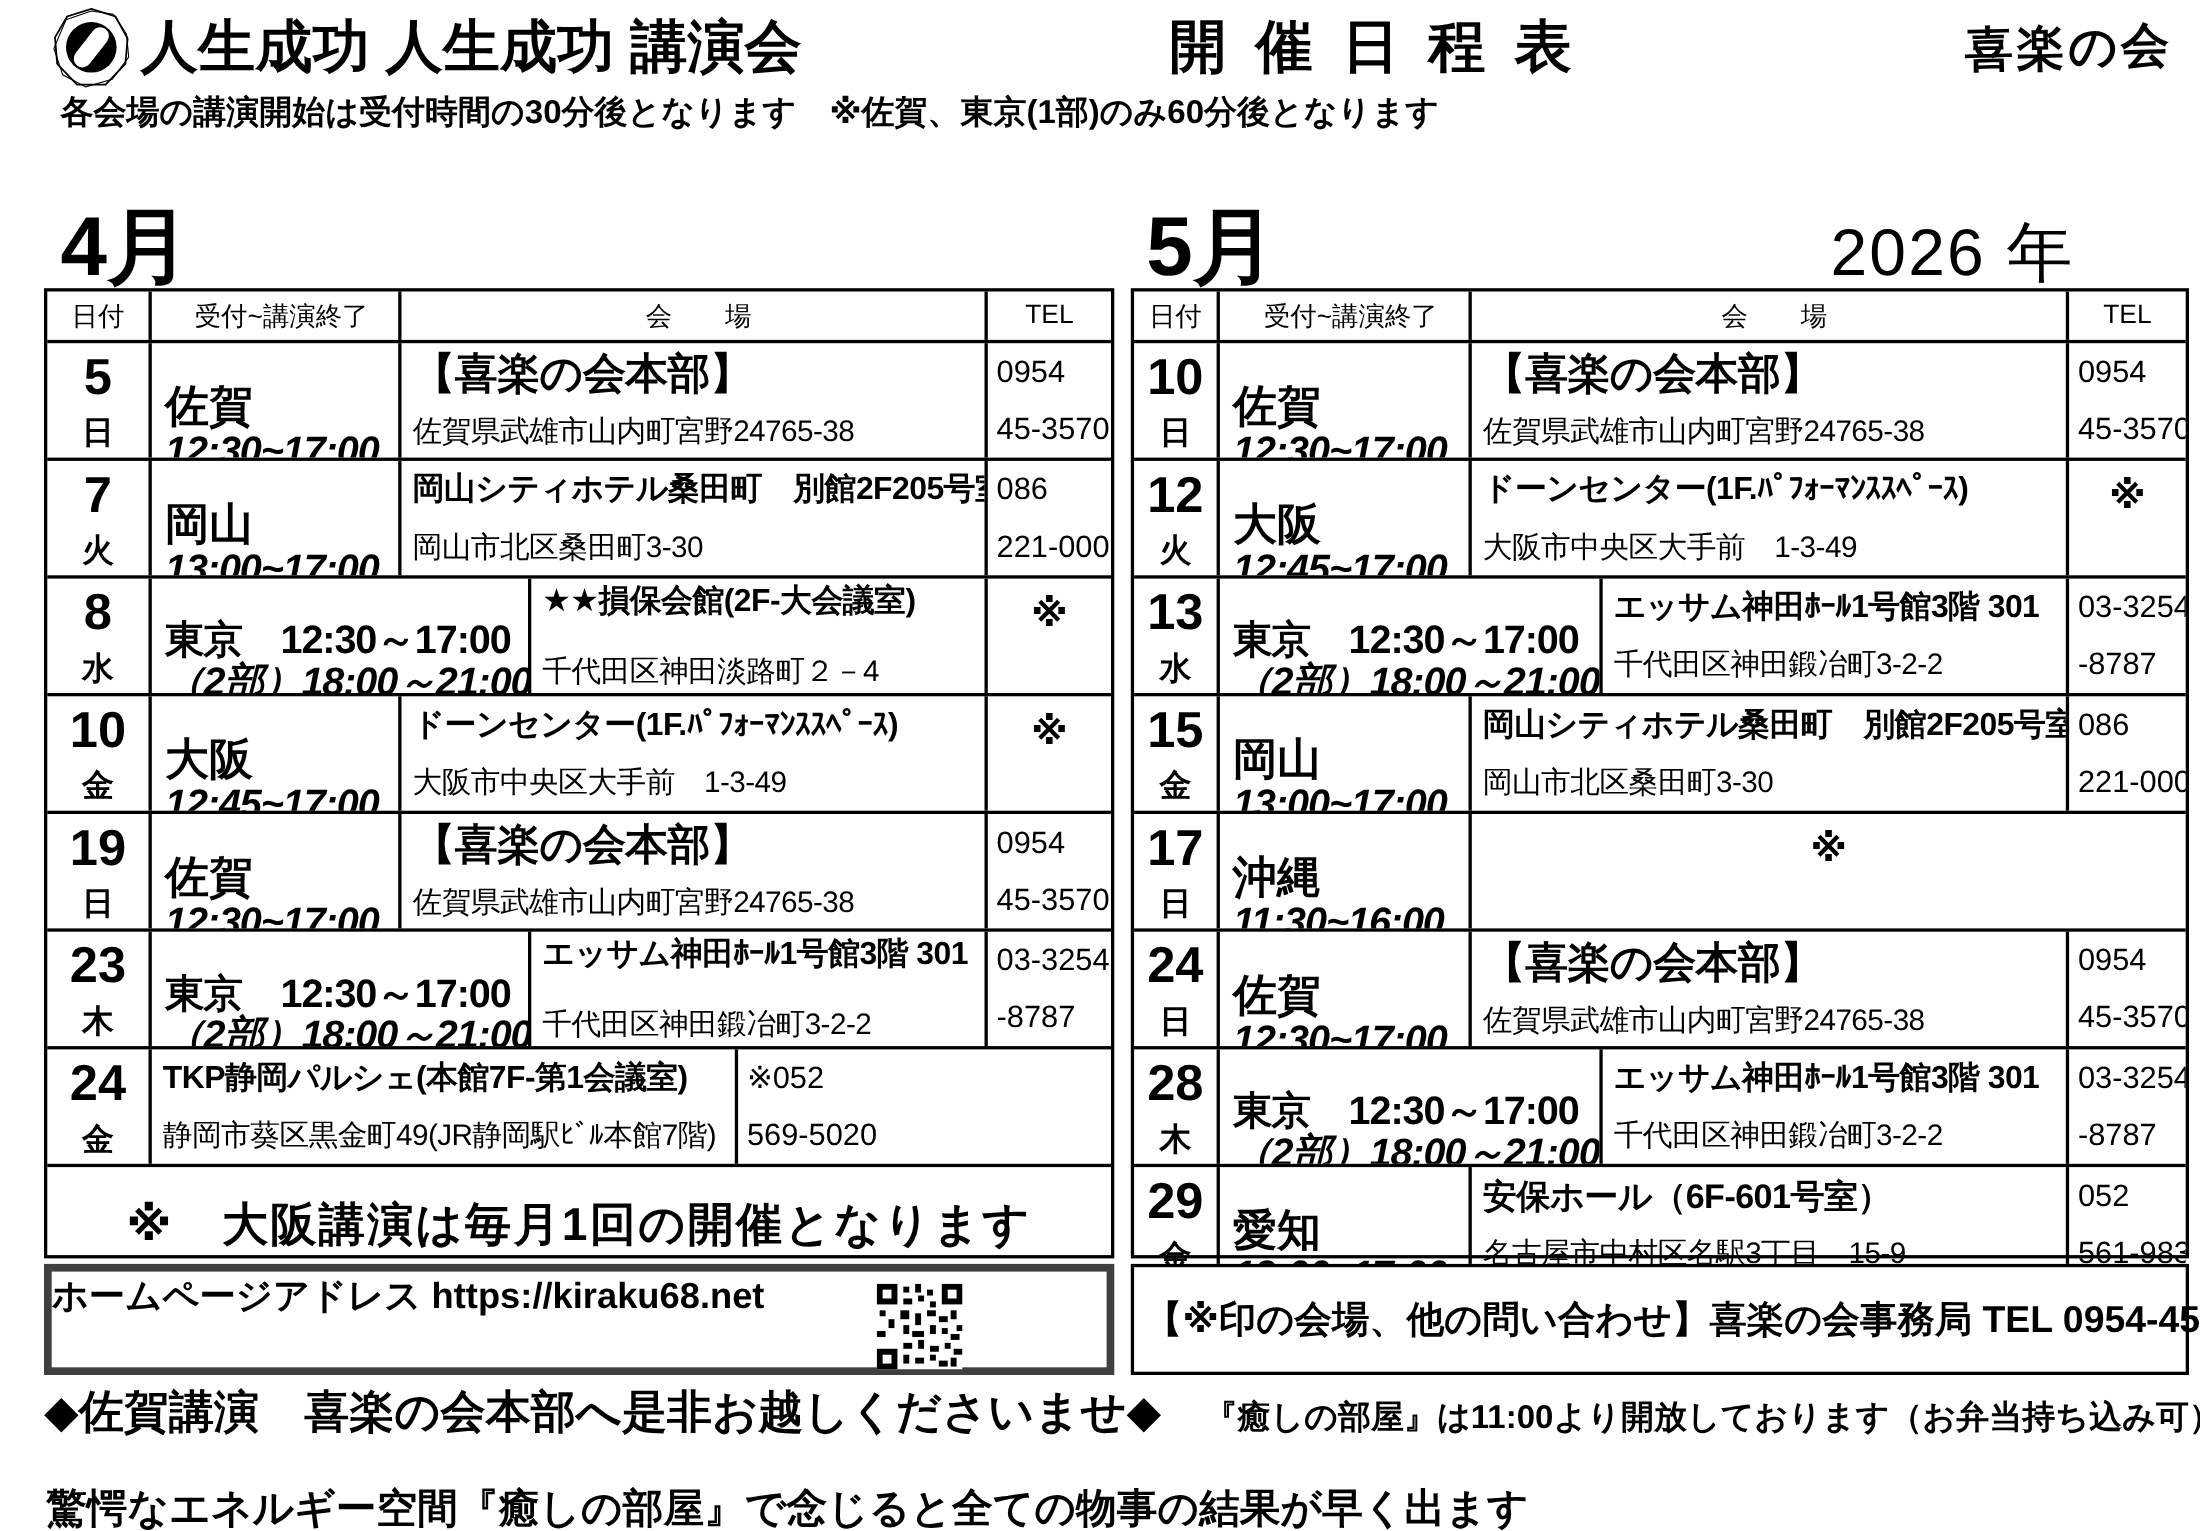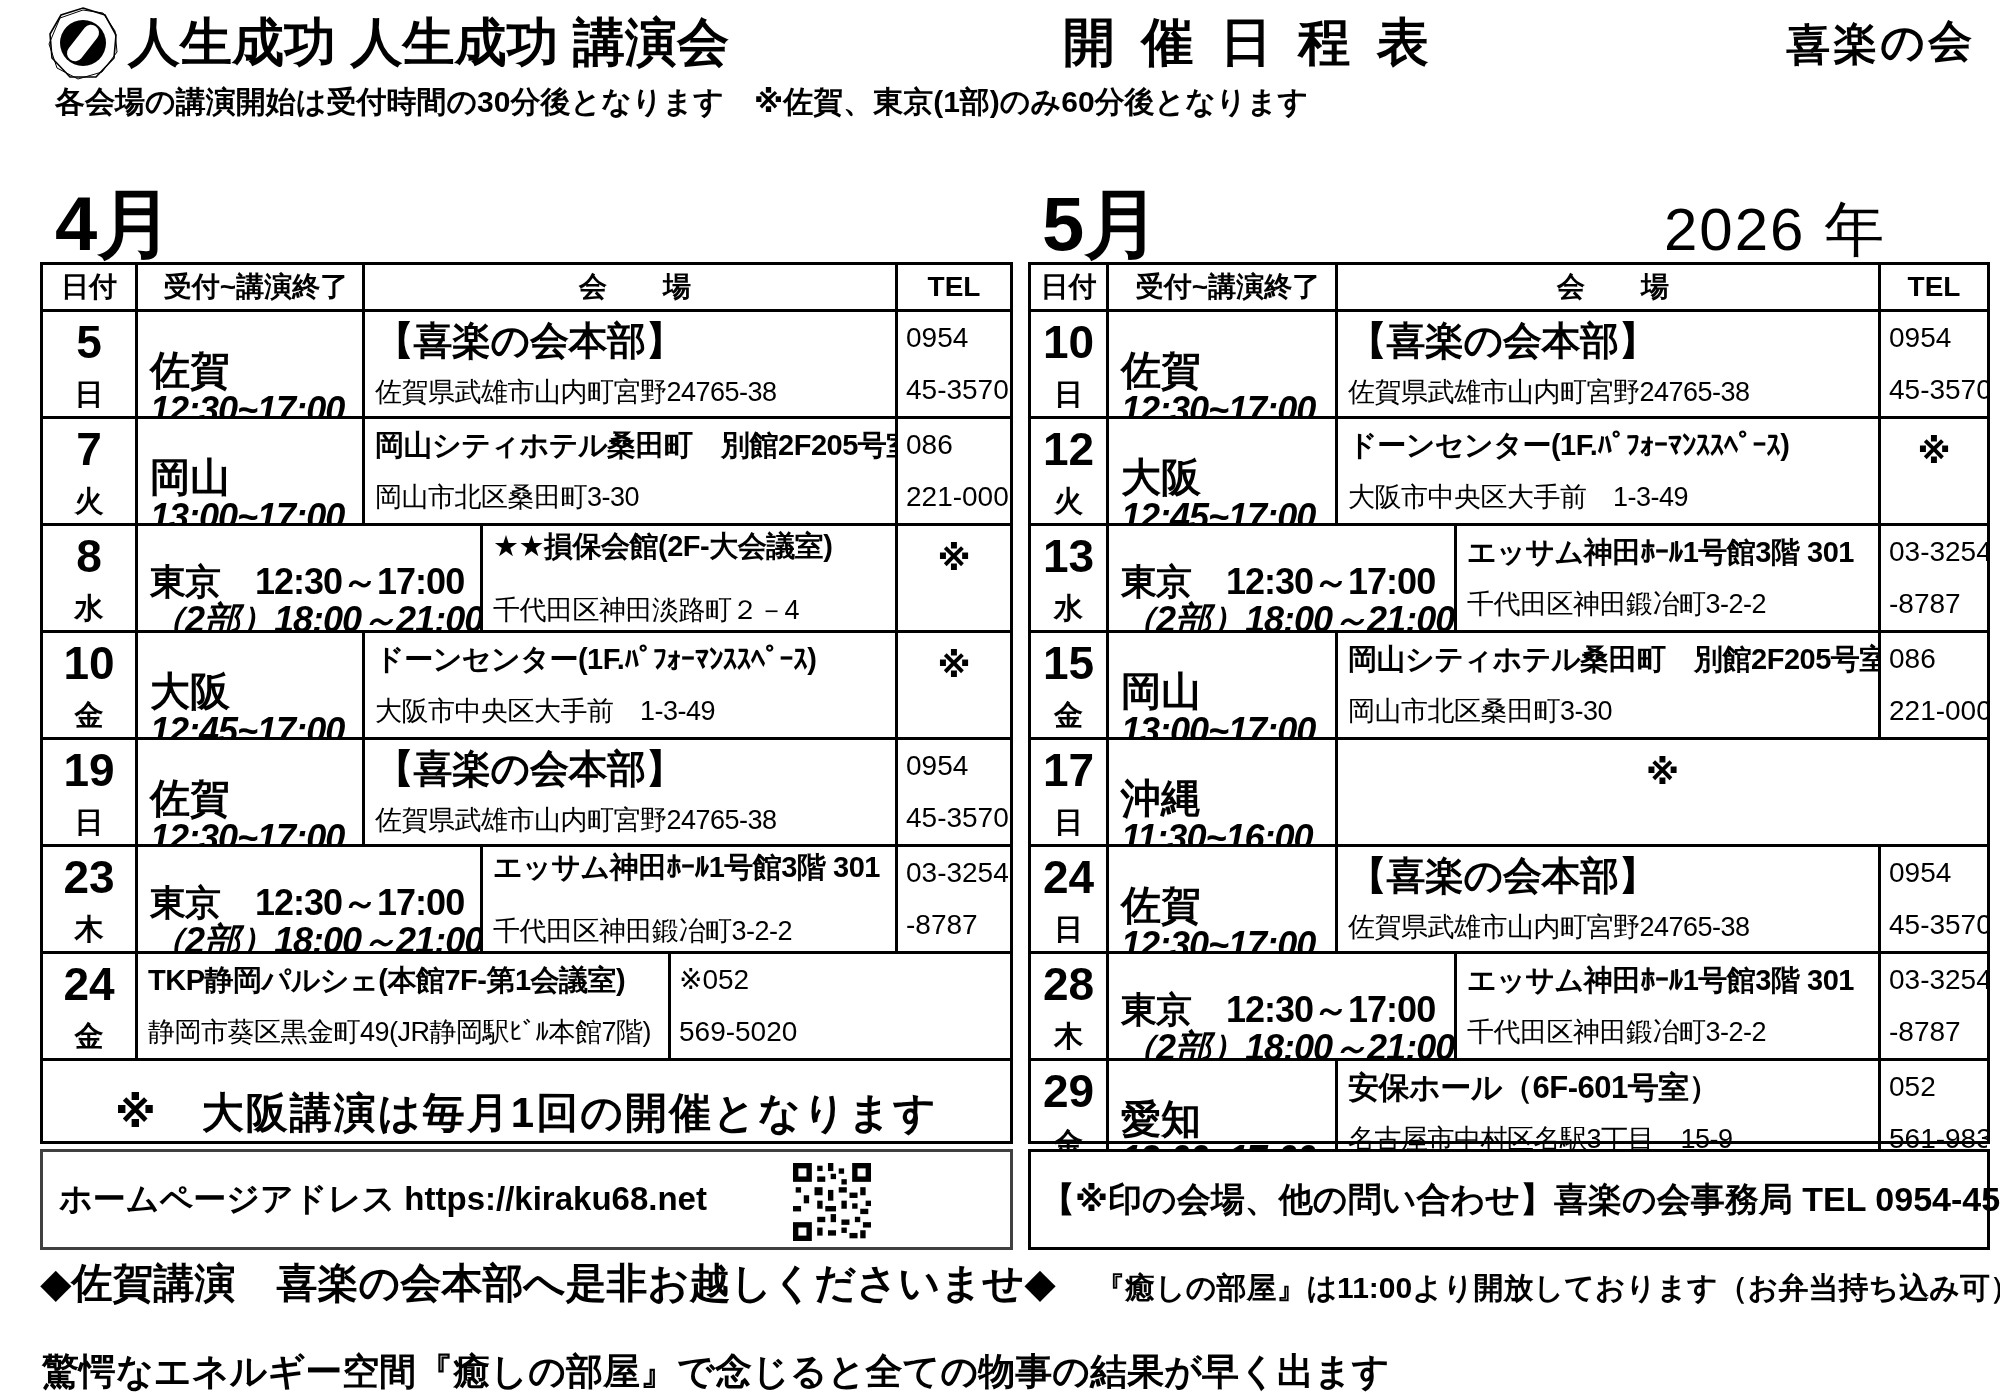--- a/index.html
+++ b/index.html
@@ -16,21 +16,21 @@
   .month{font-size:76px;font-weight:700;white-space:nowrap;}
   .month-april{left:55px;top:174px;}
   .month-may{left:1042px;top:174px;}
   .year{left:1664px;top:190px;font-size:60px;font-weight:500;letter-spacing:2px;white-space:nowrap;}
 
   
   .sched{position:absolute;top:262px;height:882px;border:3px solid #000;background:#fff;box-sizing:border-box;}
   .tleft{left:40px;width:973px;}
   .tright{left:1028px;width:962px;}
   .thead{display:flex;height:44px;}
-  .hc{display:flex;align-items:center;justify-content:center;font-size:28px;font-weight:700;
+  .hc{display:flex;align-items:center;justify-content:center;font-size:24px;font-weight:400;
       border-left:3px solid #000;box-sizing:border-box;white-space:nowrap;}
   .thead .hc:first-child{border-left:none;}
   .trow{display:flex;height:104px;border-top:3px solid #000;}
   .c{border-left:3px solid #000;box-sizing:border-box;display:flex;flex-direction:column;
      justify-content:space-around;overflow:hidden;}
   .trow .c:first-child{border-left:none;}
   .tleft .w-date{width:92px;}   .tleft .w-time{width:227px;}  .tleft .w-venue{width:533px;}
   .tleft .tokyo .w-time{width:345px;} .tleft .tokyo .w-venue{width:415px;gap:24px;}
   .tright .w-date{width:75px;}  .tright .w-time{width:229px;} .tright .w-venue{width:543px;}
   .tright .tokyo .w-time{width:348px;} .tright .tokyo .w-venue{width:424px;}
@@ -49,22 +49,22 @@
   .vsm .v1{font-size:29px;}
   .abig .v2{font-size:33px;font-weight:600;}
   .tokyo .v1{font-size:29px;}
   .t1,.t2{font-size:28px;font-weight:500;line-height:1.1;white-space:nowrap;}
   .telc .w-tel{align-items:center;justify-content:flex-start;padding:14px 0 0 0;}
   .telc .t1{font-size:34px;font-weight:600;}
   .note-row{height:104px;border-top:3px solid #000;display:flex;align-items:center;justify-content:center;
             font-size:42px;font-weight:700;letter-spacing:2px;white-space:nowrap;}
 
   
-  .urlbox{left:40px;top:1149px;width:973px;height:101px;border:3px solid #404040;box-sizing:border-box;
-          display:flex;align-items:center;padding-left:16px;font-size:33px;font-weight:600;background:#fff;}
+  .urlbox{left:40px;top:1149px;width:973px;height:101px;border:7px solid #404040;box-sizing:border-box;
+          display:flex;font-size:33px;font-weight:600;background:#fff;}
   .qr{position:absolute;left:750px;top:11px;width:78px;height:78px;}
   .contactbox{left:1028px;top:1149px;width:962px;height:101px;border:3px solid #000;box-sizing:border-box;
           display:flex;align-items:center;padding-left:10px;font-size:34px;font-weight:600;background:#fff;white-space:nowrap;}
 
   
   .f1l{left:40px;top:1256px;font-size:41px;font-weight:700;white-space:nowrap;}
   .f1r{left:1095px;top:1268px;font-size:30px;font-weight:600;white-space:nowrap;}
   .f2{left:42px;top:1304px;font-size:37px;font-weight:600;white-space:nowrap;}
   .f3{left:42px;top:1347px;font-size:37px;font-weight:600;white-space:nowrap;}
 

